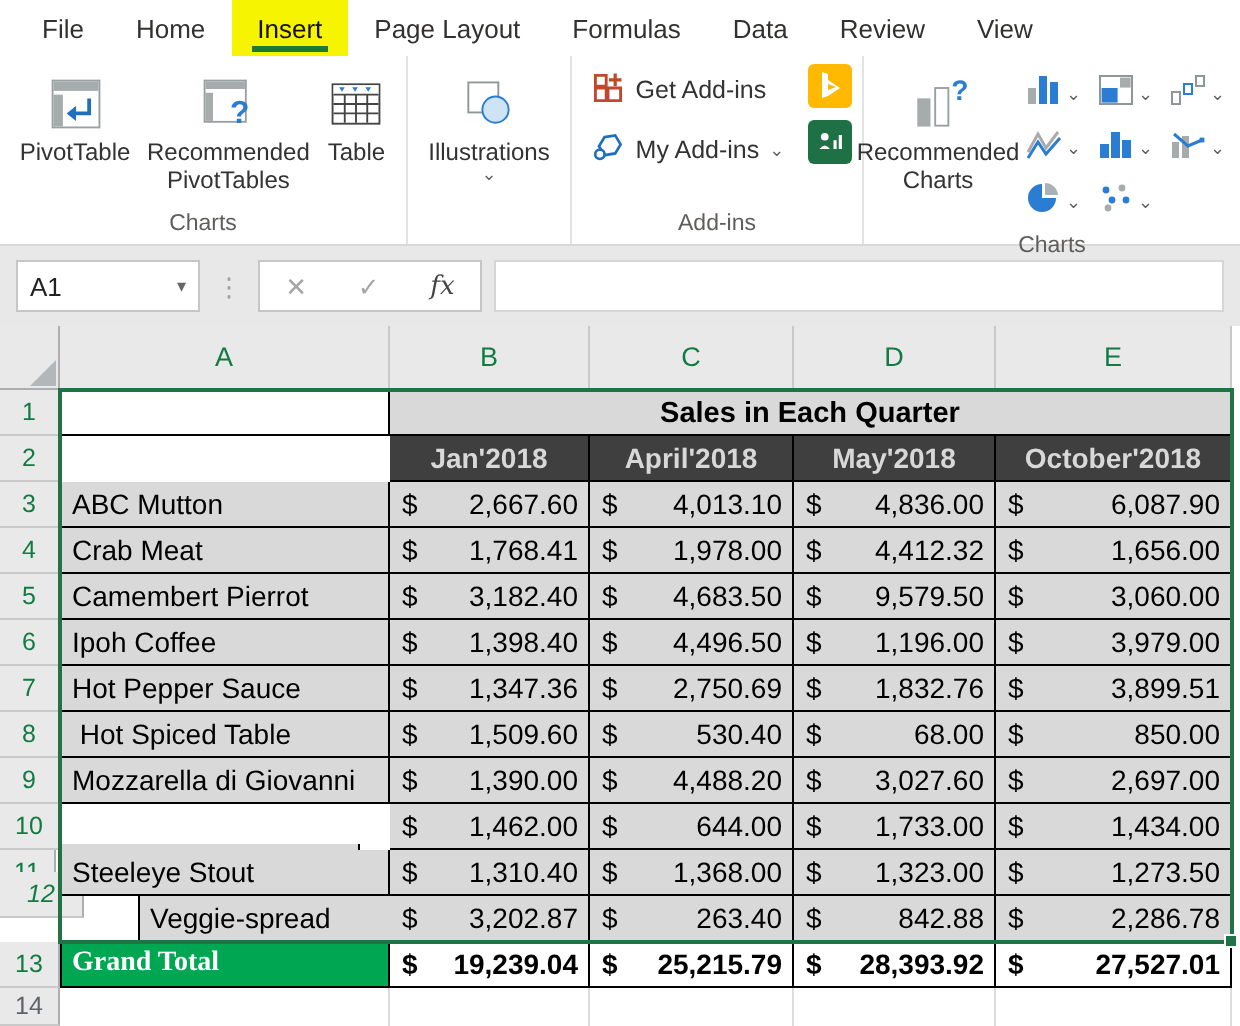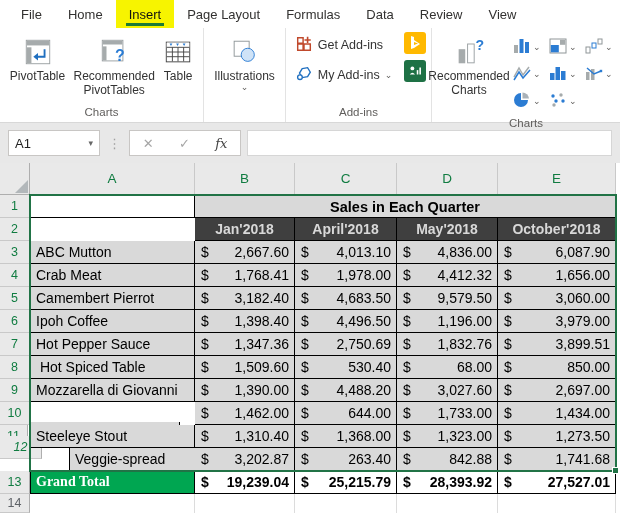--- a/index.html
+++ b/index.html
@@ -463,21 +463,21 @@
     <div class="cell money" style="left: 295px; top: 285px; width: 102px; height: 23px;">
       <span>$</span>
       <span>263.40</span>
     </div>
     <div class="cell money" style="left: 397px; top: 285px; width: 101px; height: 23px;">
       <span>$</span>
       <span>842.88</span>
     </div>
     <div class="cell money" style="left: 498px; top: 285px; width: 118px; height: 23px;">
       <span>$</span>
-      <span>1,741.68</span>
+      <span>2,286.78</span>
     </div>
     <div class="cell gt-label leftedge" style="left: 30px; top: 308px; width: 165px; height: 23px; font-family: Liberation Serif, serif;">Grand Total</div>
     <div class="cell money gt-money" style="left: 195px; top: 308px; width: 100px; height: 23px;">
       <span>$</span>
       <span>19,239.04</span>
     </div>
     <div class="cell money gt-money" style="left: 295px; top: 308px; width: 102px; height: 23px;">
       <span>$</span>
       <span>25,215.79</span>
     </div>

